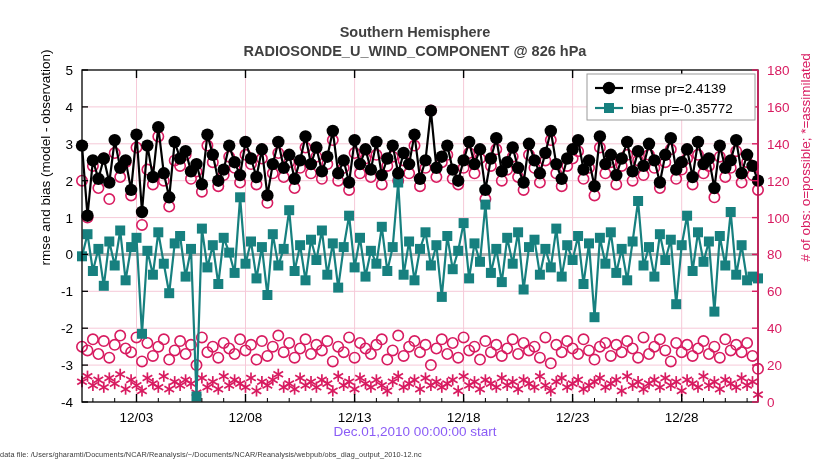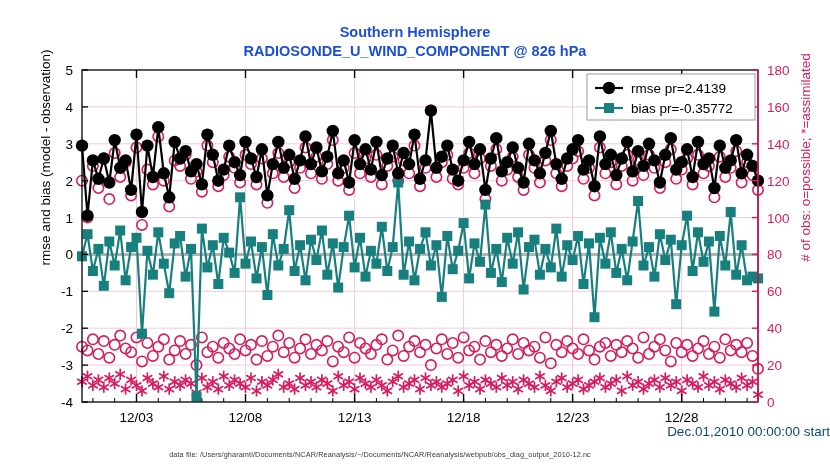--- a/index.html
+++ b/index.html
@@ -1,25 +1,25 @@
 <!DOCTYPE html>
 <html><head>
 <meta charset="utf-8">
 <style>
   html,body{margin:0;padding:0;background:#ffffff;}
   body{width:830px;height:470px;overflow:hidden;font-family:"Liberation Sans",sans-serif;color:#000;}
   #root{position:relative;width:830px;height:470px;}
-  .ttl{position:absolute;left:0;width:830px;text-align:center;font-weight:bold;color:#1d4ed8;}
+  .ttl{position:absolute;left:0;width:830px;text-align:center;font-weight:bold;color:#404040;}
   #title-line1{top:24px;font-size:14.5px;}
   #title-line2{top:43px;font-size:14.5px;}
   #chart-svg{position:absolute;left:0;top:0;}
-  #footer{position:absolute;top:450px;left:0;width:760px;text-align:center;font-size:7.3px;color:#3a3a3a;letter-spacing:0.1px;}
+  #footer{position:absolute;top:450px;left:0;width:760px;text-align:left;font-size:7.3px;color:#3a3a3a;letter-spacing:0.1px;}
   #ylabel-left{position:absolute;left:-120px;top:150px;width:330px;text-align:center;transform:rotate(-90deg);transform-origin:50% 50%;font-size:13.5px;color:#000;}
   #ylabel-right{position:absolute;left:640px;top:150px;width:330px;text-align:center;transform:rotate(-90deg);transform-origin:50% 50%;font-size:13.5px;color:#d81b60;}
-  #xlabel{position:absolute;top:424px;left:0;width:830px;text-align:right;font-size:13.5px;color:#0c4a6e;}
+  #xlabel{position:absolute;top:424px;left:0;width:830px;text-align:center;font-size:13.5px;color:#8b5cf6;}
 </style>
 </head>
 <body>
 
 <div id="root">
 
   <div class="ttl" id="title-line1">Southern Hemisphere</div>
   <div class="ttl" id="title-line2">RADIOSONDE_U_WIND_COMPONENT @ 826 hPa</div>
 
   <svg id="chart-svg" width="830" height="470">

